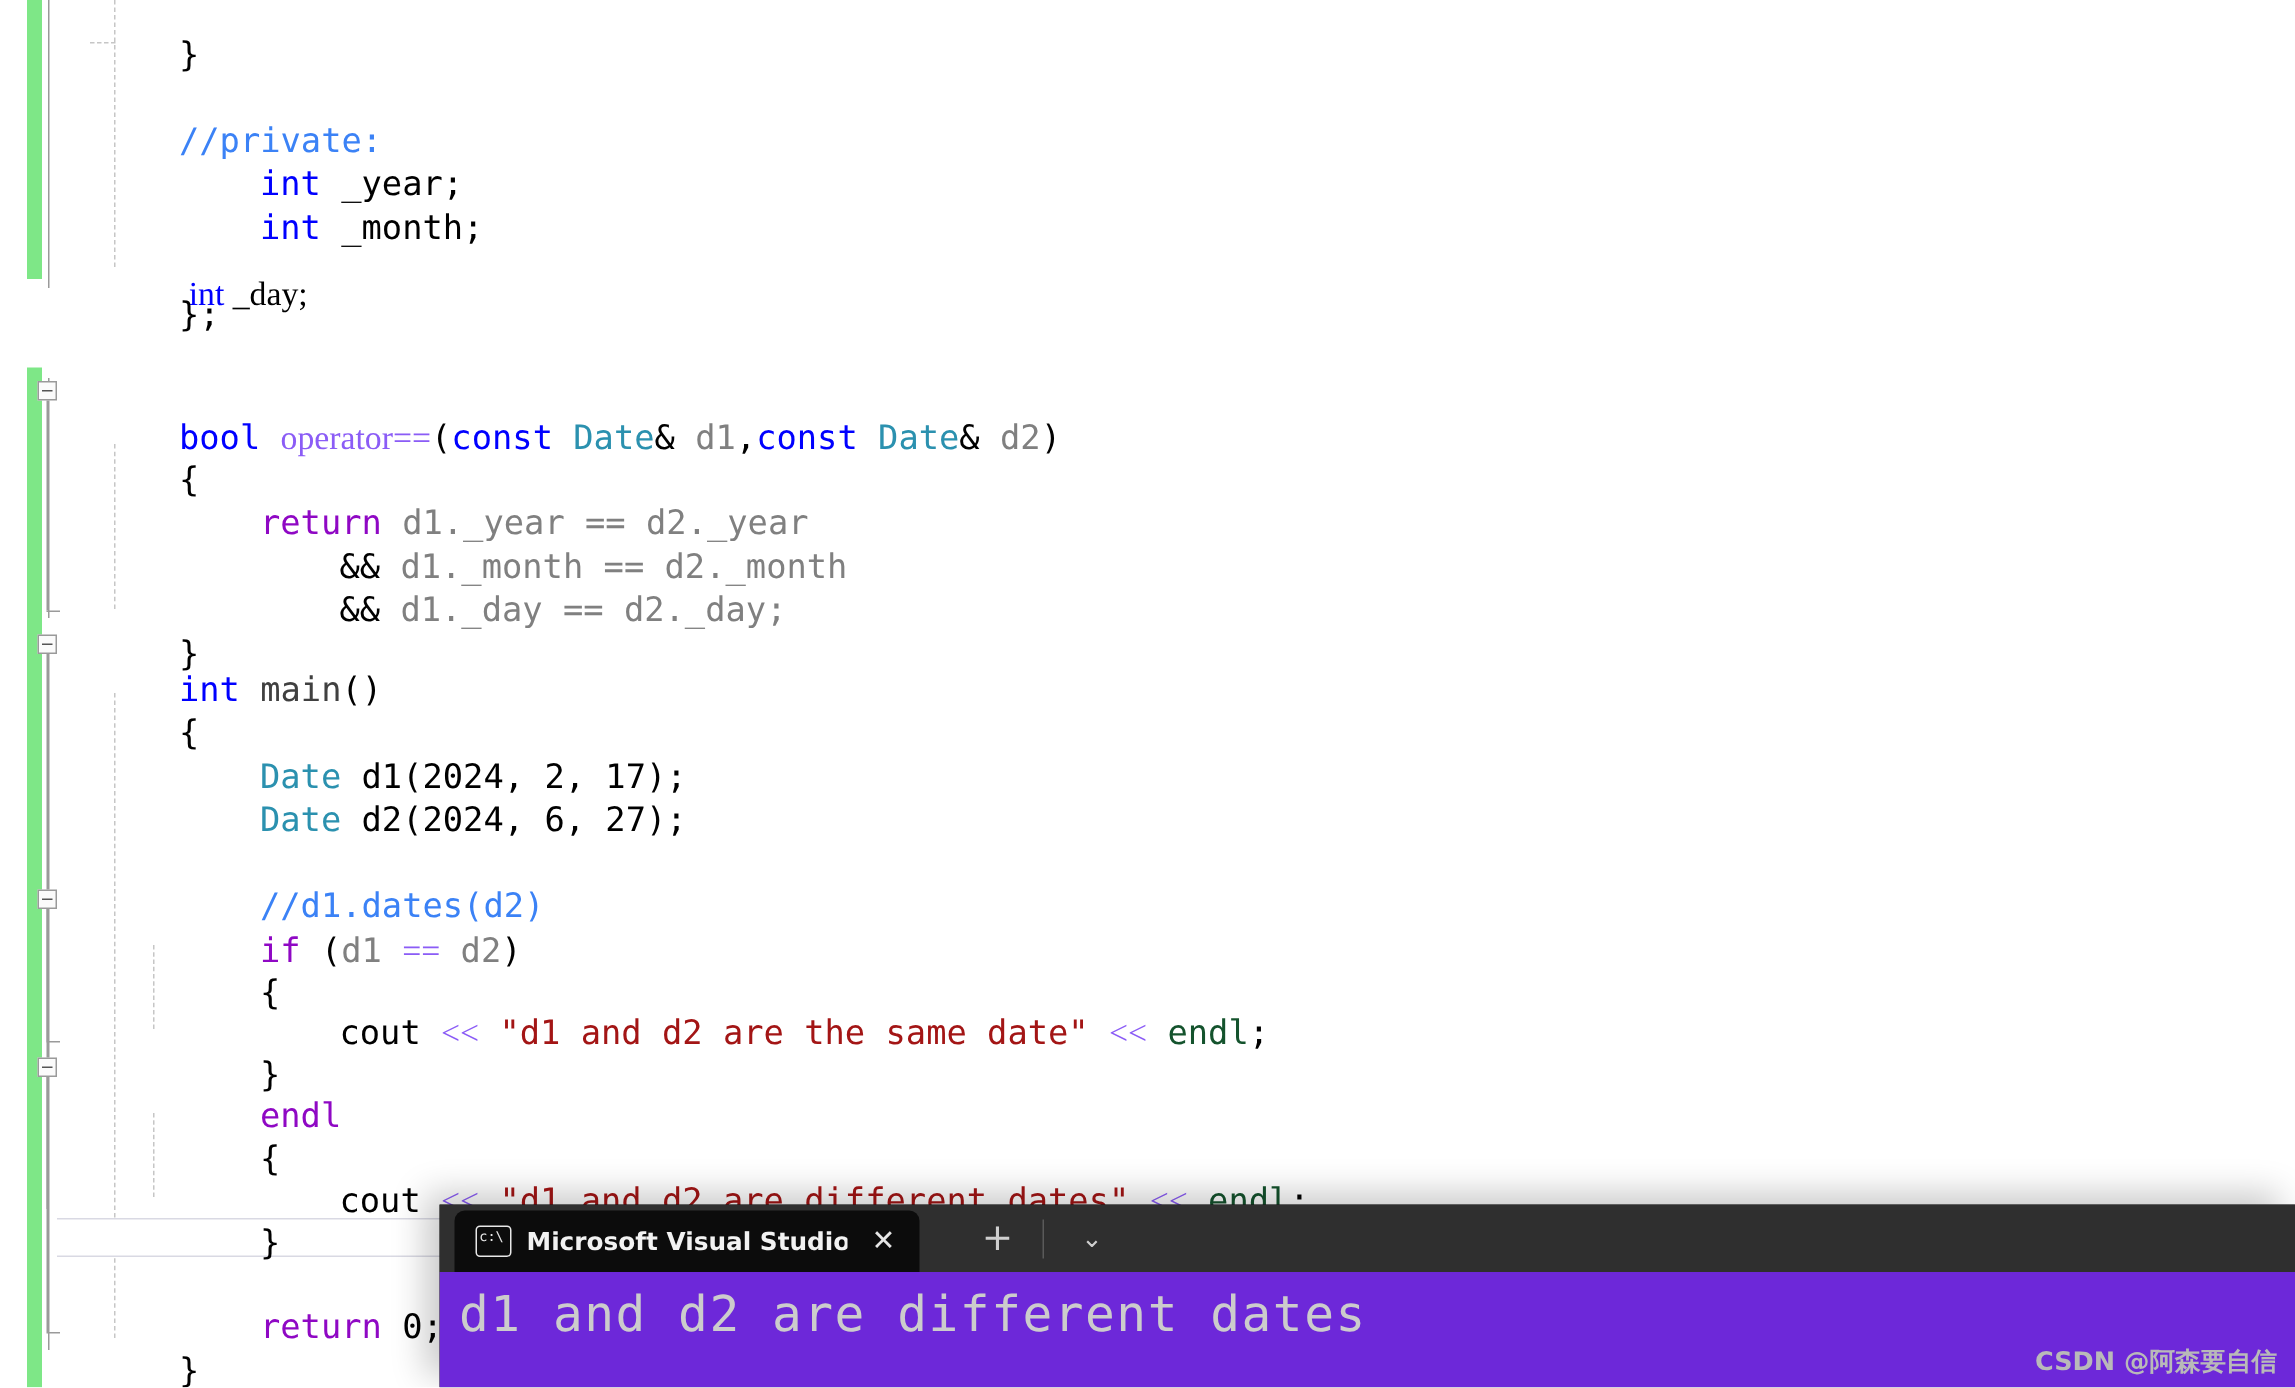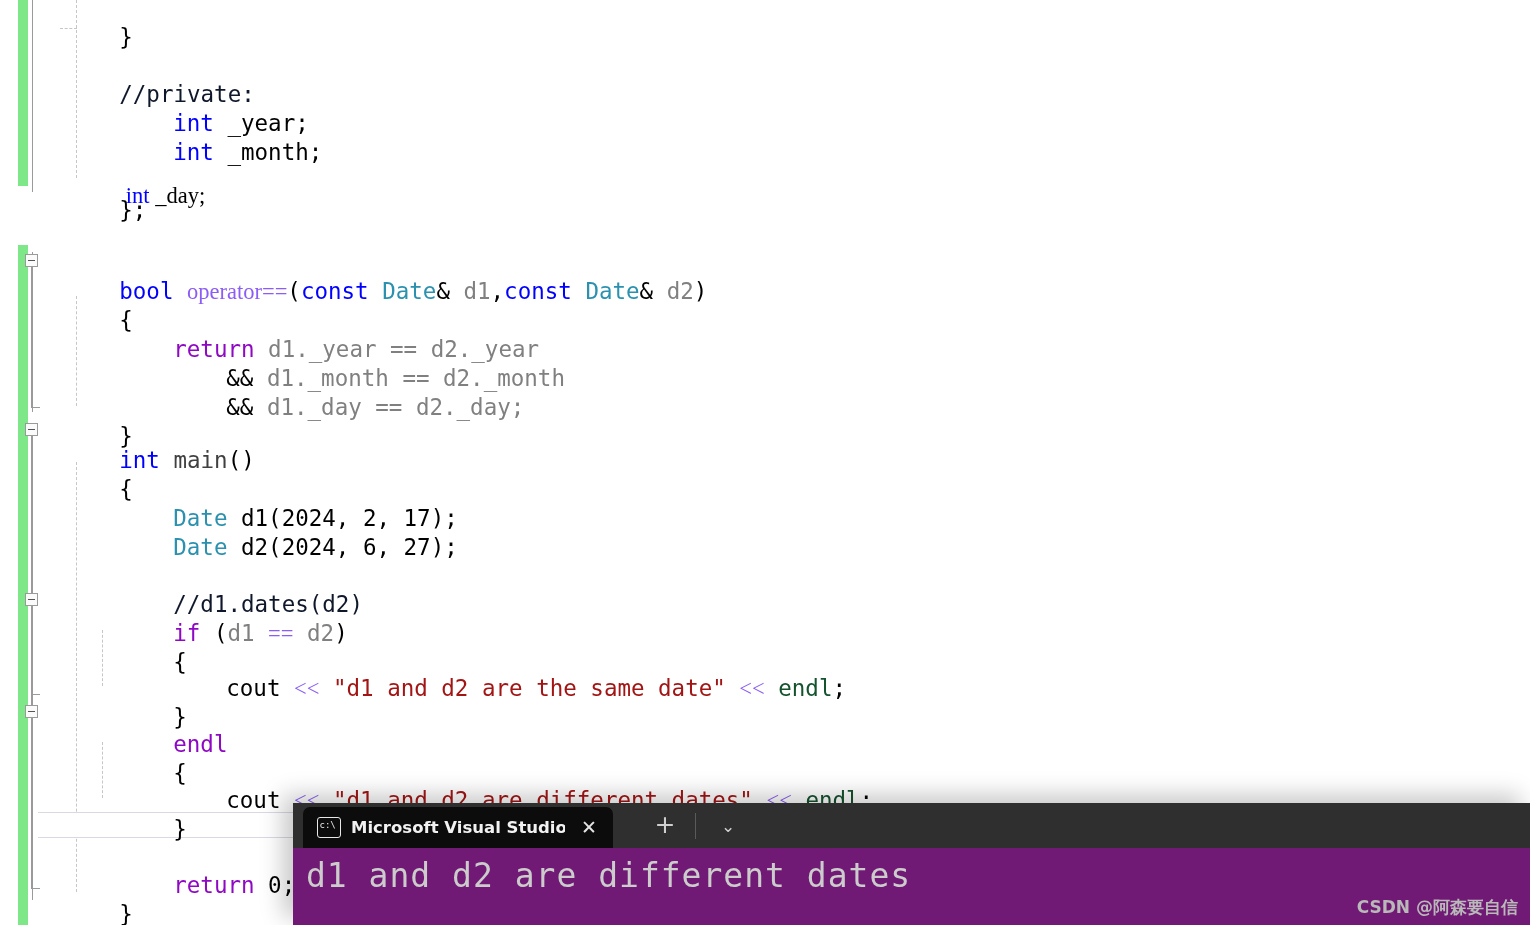--- a/index.html
+++ b/index.html
@@ -96,21 +96,21 @@
     border-bottom: 1px solid #d9d9e3;
     box-sizing: border-box;
     background: #ffffff;
   }
 
   
   .kw      { color: #0000ff; }
   .ctl     { color: #8f08c4; }
   .type    { color: #2b91af; }
   .fn      { color: #404040; }
-  .cmt     { color: #0f172a; }
+  .cmt     { color: #3b82f6; }
   .str     { color: #a31515; }
   .ident   { color: #808080; }
   .op      { color: #8b5cf6; font-family: Liberation Serif, serif; }
   .plain   { color: #000000; }
   .macro   { color: #14532d; }
 
   
   #terminal {
     position: absolute;
     left: 293px;
@@ -204,21 +204,21 @@
     height: 34px;
     color: #cfcfcf;
     font-size: 17px;
     text-align: center;
     line-height: 34px;
     font-family: "DejaVu Sans", "Liberation Sans", sans-serif;
   }
   #term-body {
     position: relative;
     height: 77px;
-    background: #701a75;
+    background: #6d28d9;
     overflow: hidden;
   }
   #term-out {
     position: absolute;
     left: 13px;
     top: 8px;
     font-family: "DejaVu Sans Mono", "Liberation Mono", monospace;
     font-size: 33px;
     letter-spacing: 1px;
     color: #cccccc;

